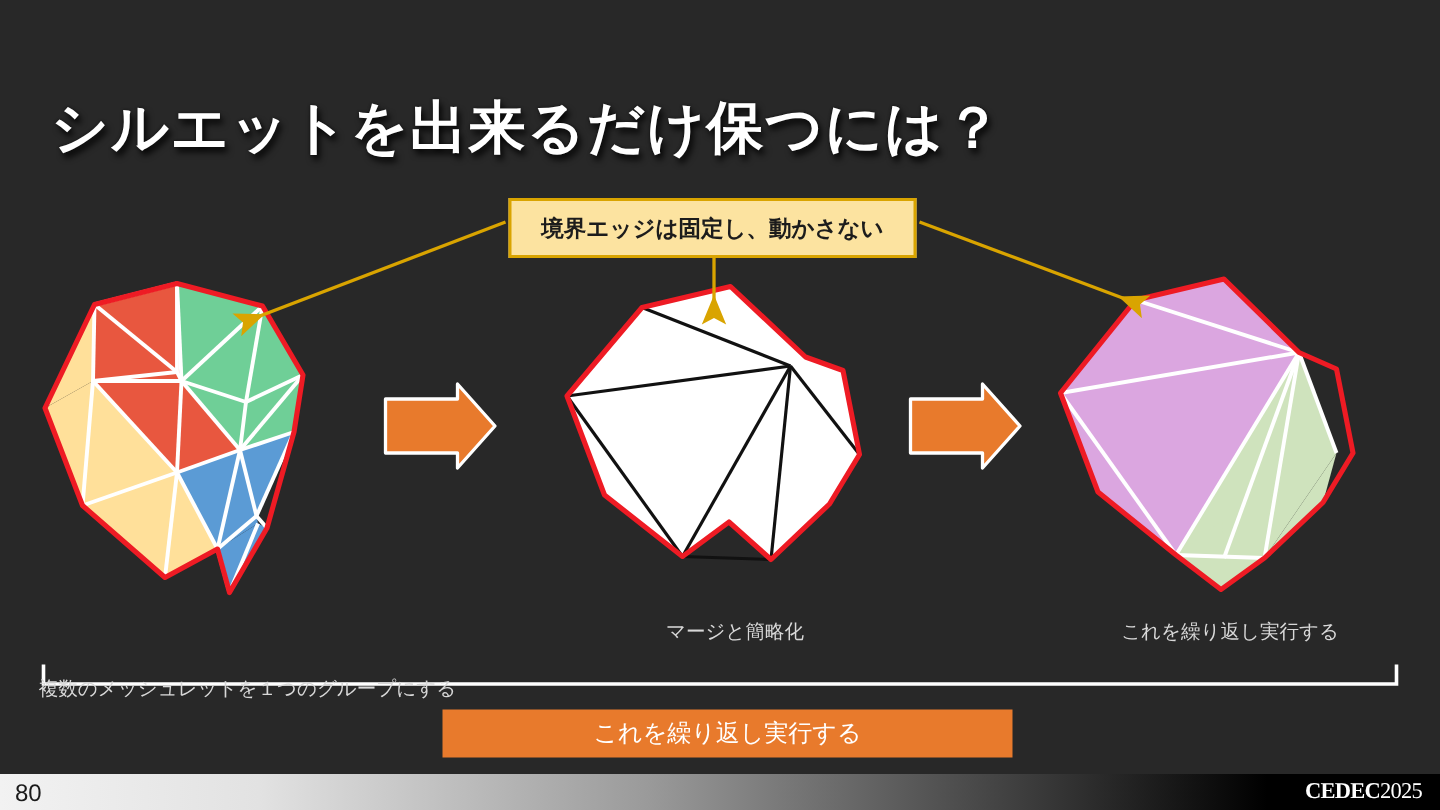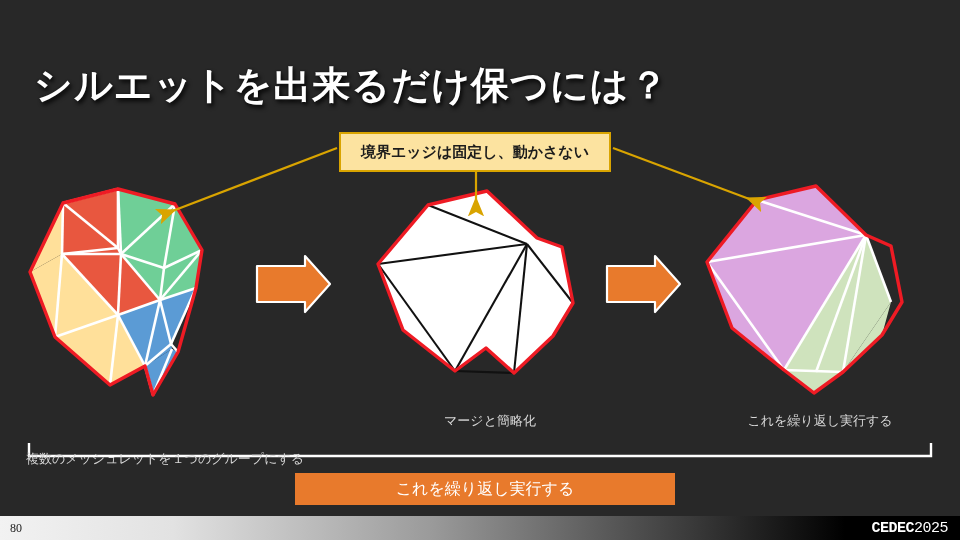--- a/index.html
+++ b/index.html
@@ -99,33 +99,33 @@
     left: 0;
     top: 516px;
     width: 960px;
     height: 24px;
     background: linear-gradient(to right, #f2f2f2 0%, #e2e2e2 18%, #9a9a9a 45%, #3a3a3a 72%, #000000 88%, #000000 100%);
   }
   #page-number {
     position: absolute;
     left: 10px;
     top: 5px;
-    font-size: 12px;
+    font-size: 16px;
     color: #1a1a1a;
-    font-family: Liberation Serif, serif;
+    font-family: Liberation Sans, sans-serif;
   }
   #cedec-logo {
     position: absolute;
     right: 12px;
     top: 4px;
     font-size: 15px;
     font-weight: bold;
     color: #ffffff;
     letter-spacing: -0.5px;
-    font-family: Liberation Mono, monospace;
+    font-family: Liberation Serif, serif;
   }
   #cedec-logo .yr { font-weight: normal; }
 </style>
 </head>
 <body>
 
 <div id="slide">
 
   <div id="title">シルエットを出来るだけ保つには？</div>
 

